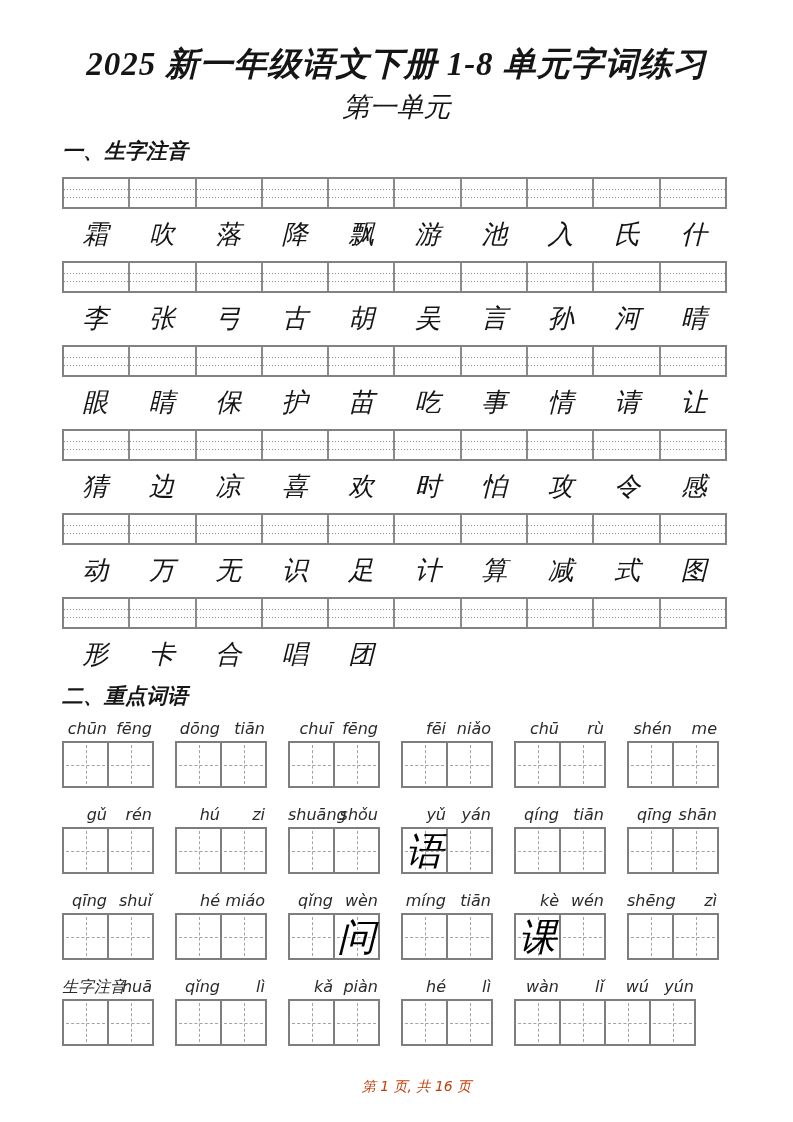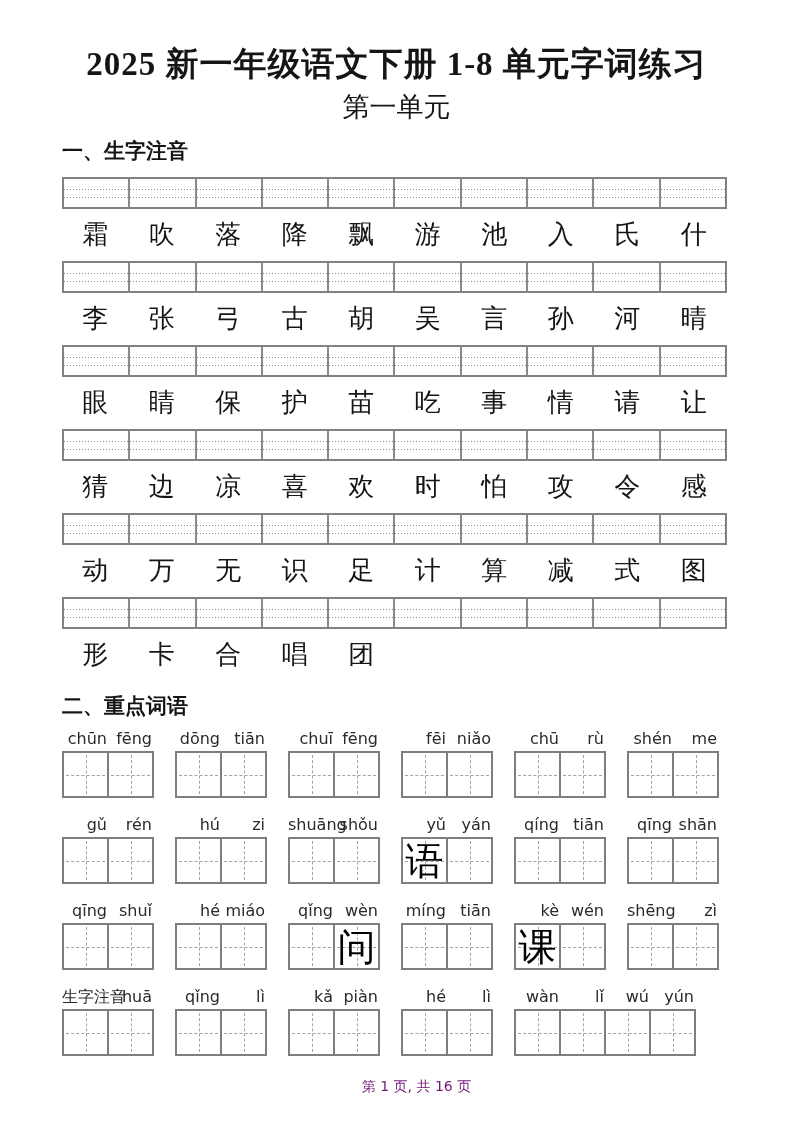--- a/index.html
+++ b/index.html
@@ -8,20 +8,21 @@
     background: #ffffff;
     font-family: "Liberation Serif", "DejaVu Serif", serif;
     color: #151515;
   }
   .page {
     position: relative;
     width: 793px;
     height: 1122px;
     background: #ffffff;
     overflow: hidden;
+    font-style: italic;
   }
   .title {
     margin-top: 44px;
     text-align: center;
     font-size: 33px;
     font-weight: bold;
     letter-spacing: 1px;
     line-height: 1.25;
   }
   .subtitle {
@@ -36,21 +37,21 @@
     width: 665px;
   }
   .sec-heading {
     font-size: 21px;
     font-weight: bold;
     line-height: 27px;
     margin-top: 13px;
     margin-bottom: 12px;
   }
   .sec-heading.second {
-    margin-top: 12px;
+    margin-top: 2px;
     margin-bottom: 9px;
   }
 
   
   .s1-row { width: 100%; }
   .pinyin-strip {
     display: flex;
     height: 32px;
     box-sizing: border-box;
     border: 2px solid #828282;
@@ -135,21 +136,21 @@
     color: #000;
   }
 
   .footer {
     position: absolute;
     bottom: 26px;
     left: 0; right: 0;
     text-align: center;
     font-family: "DejaVu Sans", "Liberation Sans", sans-serif;
     font-size: 14px;
-    color: #701a75;
+    color: #c2410c;
     padding-left: 40px;
   }
 </style>
 </head>
 <body>
 
 <div class="page">
   <div class="title">2025 新一年级语文下册 1-8 单元字词练习</div>
   <div class="subtitle">第一单元</div>
 

